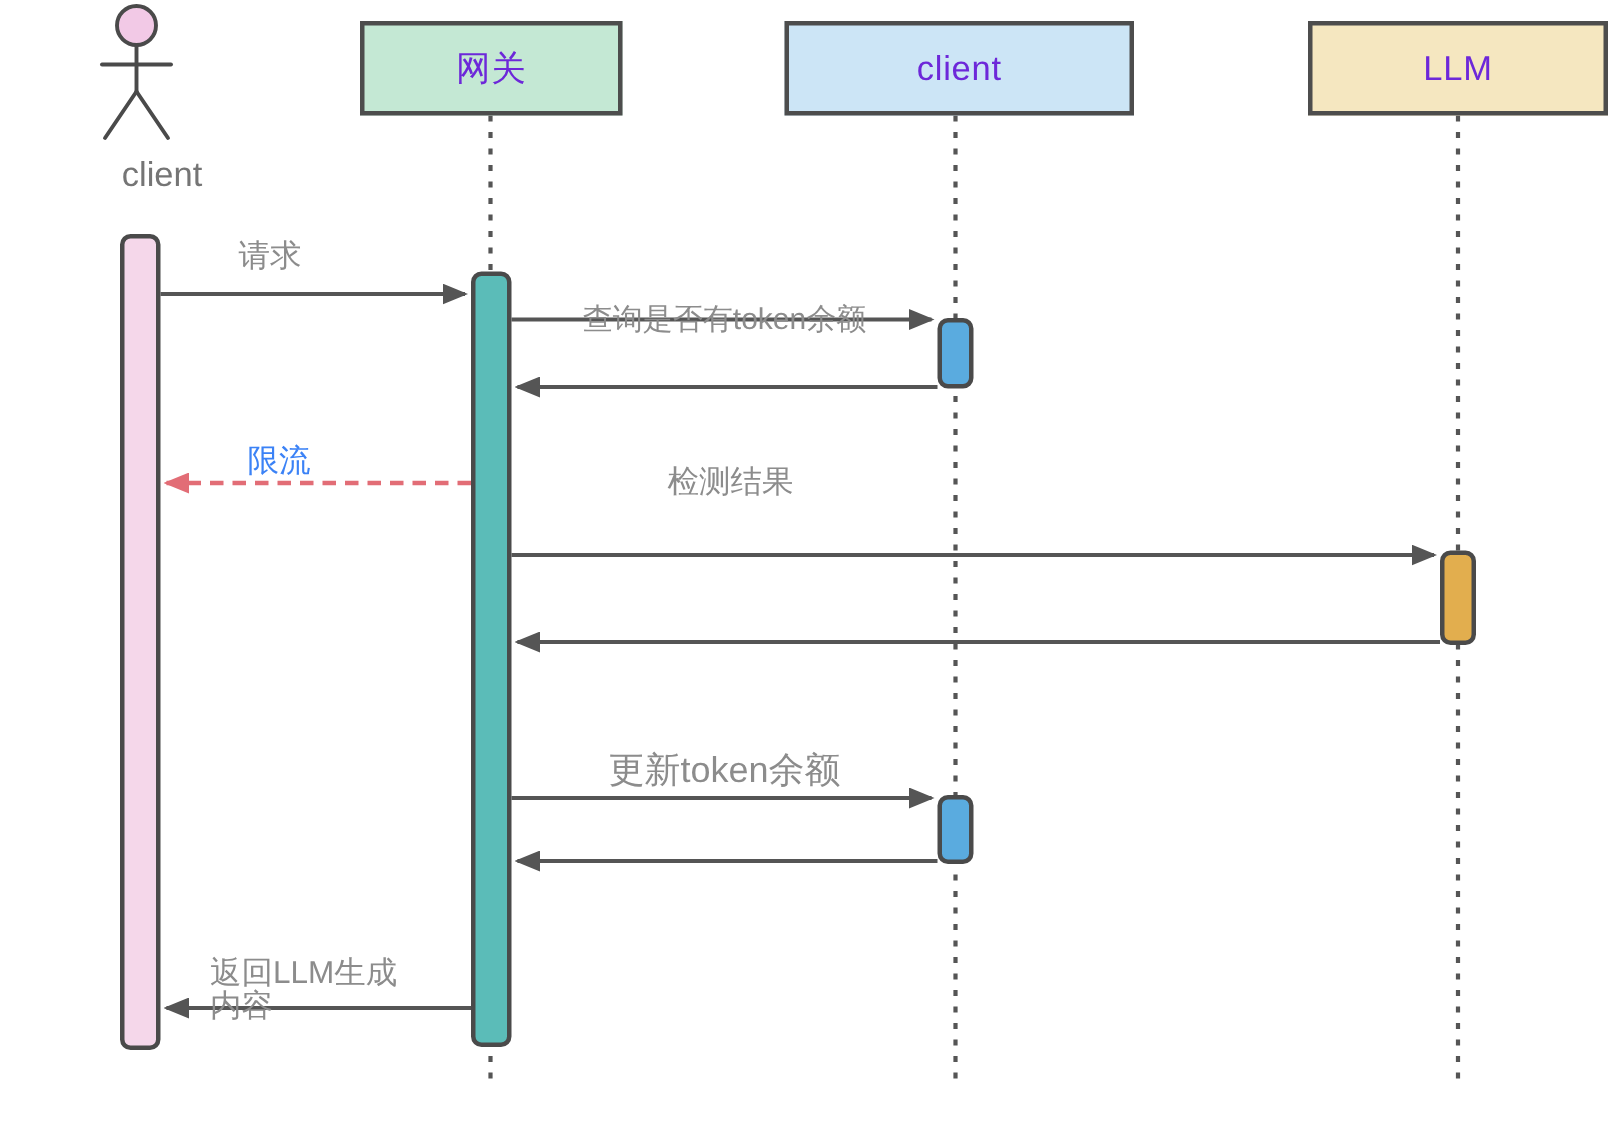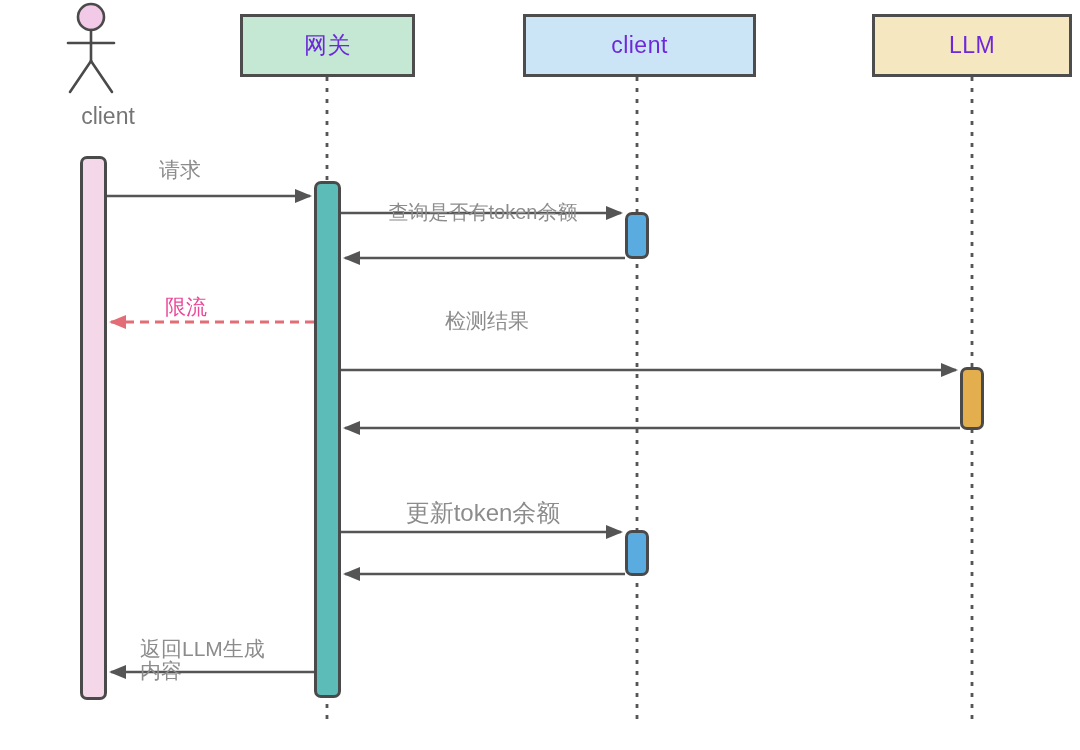--- a/index.html
+++ b/index.html
@@ -59,21 +59,21 @@
 
   .msg-label {
     position: absolute;
     font-size: 21px;
     color: #8c8c8c;
     text-align: center;
   }
   #lbl-request      { left: 110px; top: 156px; width: 140px; }
   #lbl-query        { left: 353px; top: 180px; width: 260px; font-size: 20px; margin-top: 19px; }
   #lbl-check-result { left: 387px; top: 265px; width: 200px; margin-top: 42px; }
-  #lbl-rate-limit   { left: 126px; top: 293px; width: 120px; color: #ec4899; }
+  #lbl-rate-limit   { left: 126px; top: 293px; width: 120px; color: #3b82f6; }
   #lbl-update       { left: 363px; top: 497px; width: 240px; font-size: 24px; }
   #lbl-return {
     left: 140px; top: 638px; width: 136px;
     text-align: left;
     line-height: 22px;
   }
 </style>
 </head>
 <body>
 

